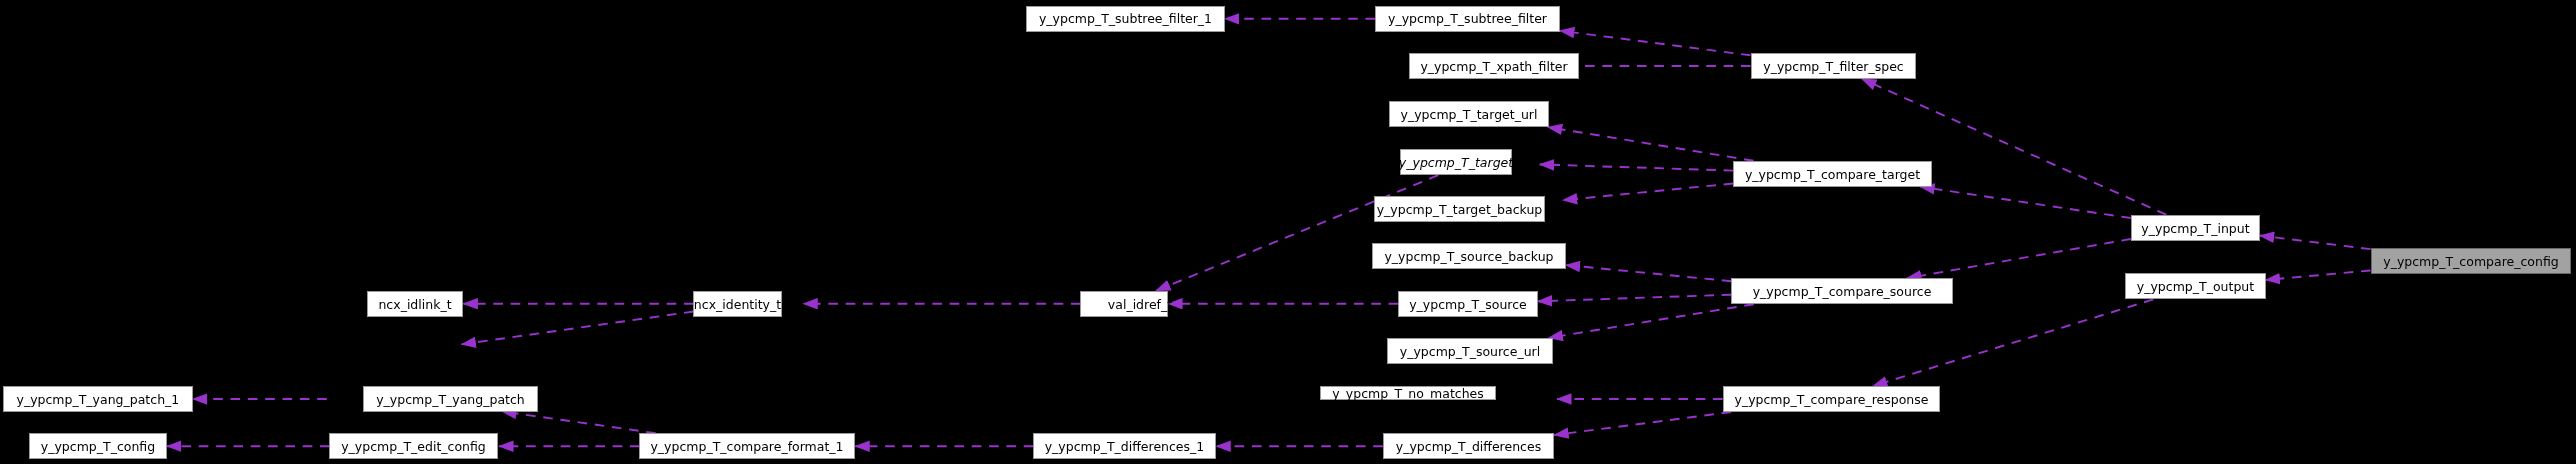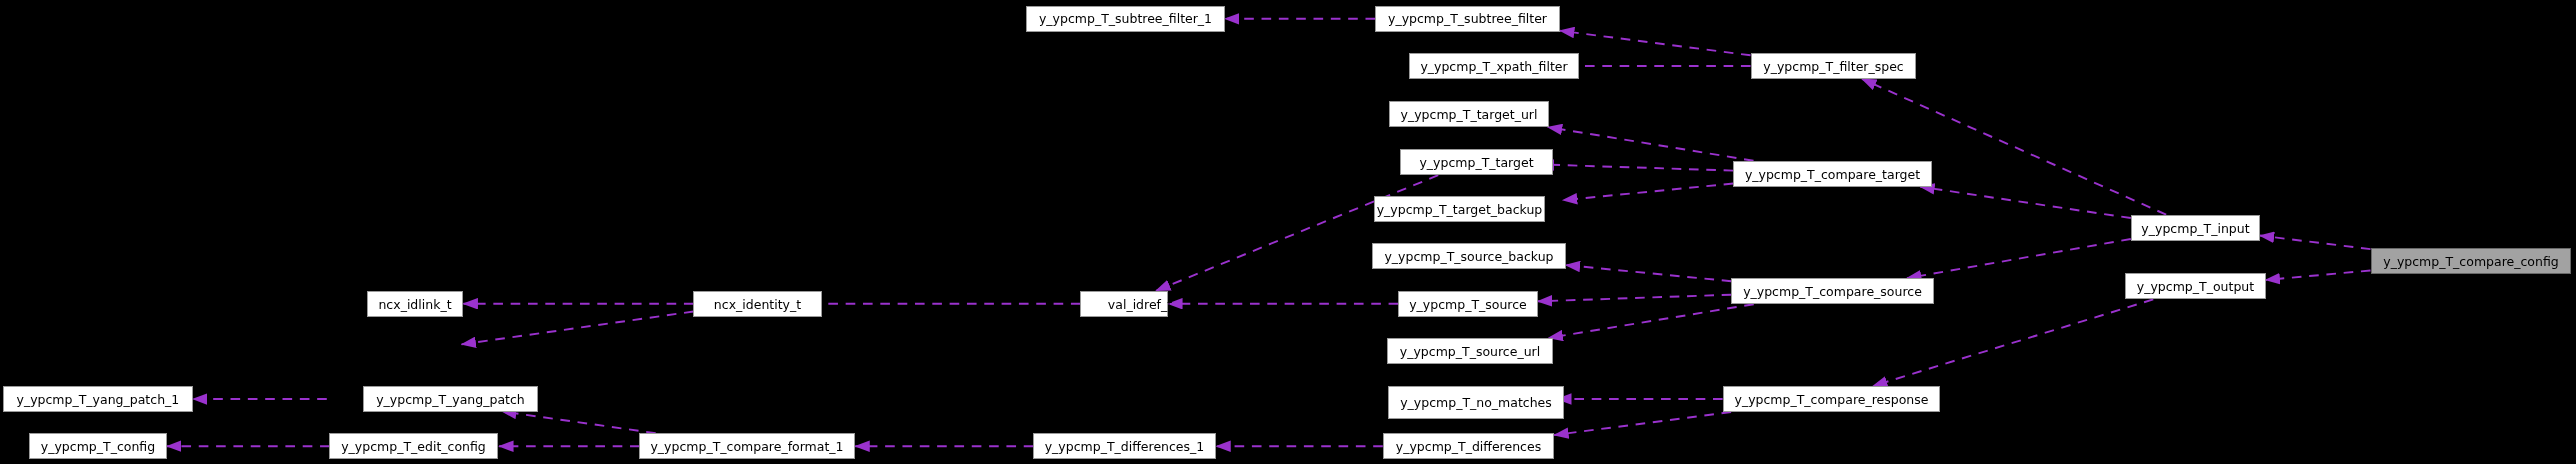--- a/index.html
+++ b/index.html
@@ -77,37 +77,37 @@
       <line x1="342" y1="463.5" x2="173" y2="463.5" stroke="#9a32cd" stroke-width="2" stroke-dasharray="10,8" marker-end="url(#arrow)"></line>
       <line x1="339" y1="414.5" x2="200" y2="414.5" stroke="#9a32cd" stroke-width="2" stroke-dasharray="10,8" marker-end="url(#arrow)"></line>
       <line x1="2462" y1="258.77272727272725" x2="2347" y2="244.6993006993007" stroke="#9a32cd" stroke-width="2" stroke-dasharray="10,8" marker-end="url(#arrow)"></line>
       <line x1="2462" y1="280.95454545454544" x2="2353" y2="290.8636363636364" stroke="#9a32cd" stroke-width="2" stroke-dasharray="10,8" marker-end="url(#arrow)"></line>
     </svg>
     <div class="node" style="left: 1026px; top: 5.8px; width: 199px; height: 26px;">y_ypcmp_T_subtree_filter_1</div>
     <div class="node" style="left: 1375px; top: 5.8px; width: 185px; height: 26px;">y_ypcmp_T_subtree_filter</div>
     <div class="node" style="left: 1384px; top: 53px; width: 170px; height: 26px; margin-left: 25px;">y_ypcmp_T_xpath_filter</div>
     <div class="node" style="left: 1751px; top: 53px; width: 165px; height: 26px;">y_ypcmp_T_filter_spec</div>
     <div class="node" style="left: 1389px; top: 101px; width: 160px; height: 26px;">y_ypcmp_T_target_url</div>
-    <div class="node" style="left: 1400px; top: 149px; width: 153px; height: 26px;">y_ypcmp_T_target</div>
+    <div class="node" style="left: 1400px; top: 149px; width: 112px; height: 26px; font-style: italic;">y_ypcmp_T_target</div>
     <div class="node" style="left: 1733px; top: 161px; width: 199px; height: 26px;">y_ypcmp_T_compare_target</div>
     <div class="node" style="left: 1374px; top: 196px; width: 171px; height: 26px;">y_ypcmp_T_target_backup</div>
     <div class="node" style="left: 2131px; top: 215px; width: 129px; height: 26px;">y_ypcmp_T_input</div>
     <div class="node" style="left: 1372px; top: 243px; width: 194px; height: 26px;">y_ypcmp_T_source_backup</div>
     <div class="node hl" style="left: 2371px; top: 248px; width: 200px; height: 26px;">y_ypcmp_T_compare_config</div>
     <div class="node" style="left: 2125px; top: 273px; width: 141px; height: 26px;">y_ypcmp_T_output</div>
     <div class="node" style="left: 367px; top: 291px; width: 96px; height: 26px;">ncx_idlink_t</div>
-    <div class="node" style="left: 693px; top: 291px; width: 129px; height: 26px;">ncx_identity_t</div>
+    <div class="node" style="left: 693px; top: 291px; width: 89px; height: 26px;">ncx_identity_t</div>
     <div class="node" style="left: 1080px; top: 291px; width: 88px; height: 26px; padding-left: 32px;">val_idref_t</div>
     <div class="node" style="left: 1398px; top: 291px; width: 140px; height: 26px;">y_ypcmp_T_source</div>
-    <div class="node" style="left: 1731px; top: 278px; width: 203px; height: 26px;">y_ypcmp_T_compare_source</div>
+    <div class="node" style="left: 1731px; top: 278px; width: 222px; height: 26px;">y_ypcmp_T_compare_source</div>
     <div class="node" style="left: 369px; top: 338px; width: 116px; height: 26px; margin-top: 48px;">ncx_error_t</div>
     <div class="node" style="left: 1387px; top: 338px; width: 166px; height: 26px;">y_ypcmp_T_source_url</div>
     <div class="node" style="left: 2.9px; top: 386px; width: 190px; height: 26px;">y_ypcmp_T_yang_patch_1</div>
     <div class="node" style="left: 326px; top: 386px; width: 175px; height: 26px; margin-left: 37px;">y_ypcmp_T_yang_patch</div>
-    <div class="node" style="left: 1388px; top: 386px; width: 176px; height: 33px;">y_ypcmp_T_no_matches</div>
+    <div class="node" style="left: 1320px; top: 386px; width: 176px; height: 14px;">y_ypcmp_T_no_matches</div>
     <div class="node" style="left: 1723px; top: 386px; width: 217px; height: 26px;">y_ypcmp_T_compare_response</div>
     <div class="node" style="left: 29px; top: 433px; width: 138px; height: 26px;">y_ypcmp_T_config</div>
     <div class="node" style="left: 329px; top: 433px; width: 169px; height: 26px;">y_ypcmp_T_edit_config</div>
     <div class="node" style="left: 639px; top: 433px; width: 216px; height: 26px;">y_ypcmp_T_compare_format_1</div>
     <div class="node" style="left: 1033px; top: 433px; width: 183px; height: 26px;">y_ypcmp_T_differences_1</div>
     <div class="node" style="left: 1383px; top: 433px; width: 171px; height: 26px;">y_ypcmp_T_differences</div>
   </div>
 
 
 </body></html>

